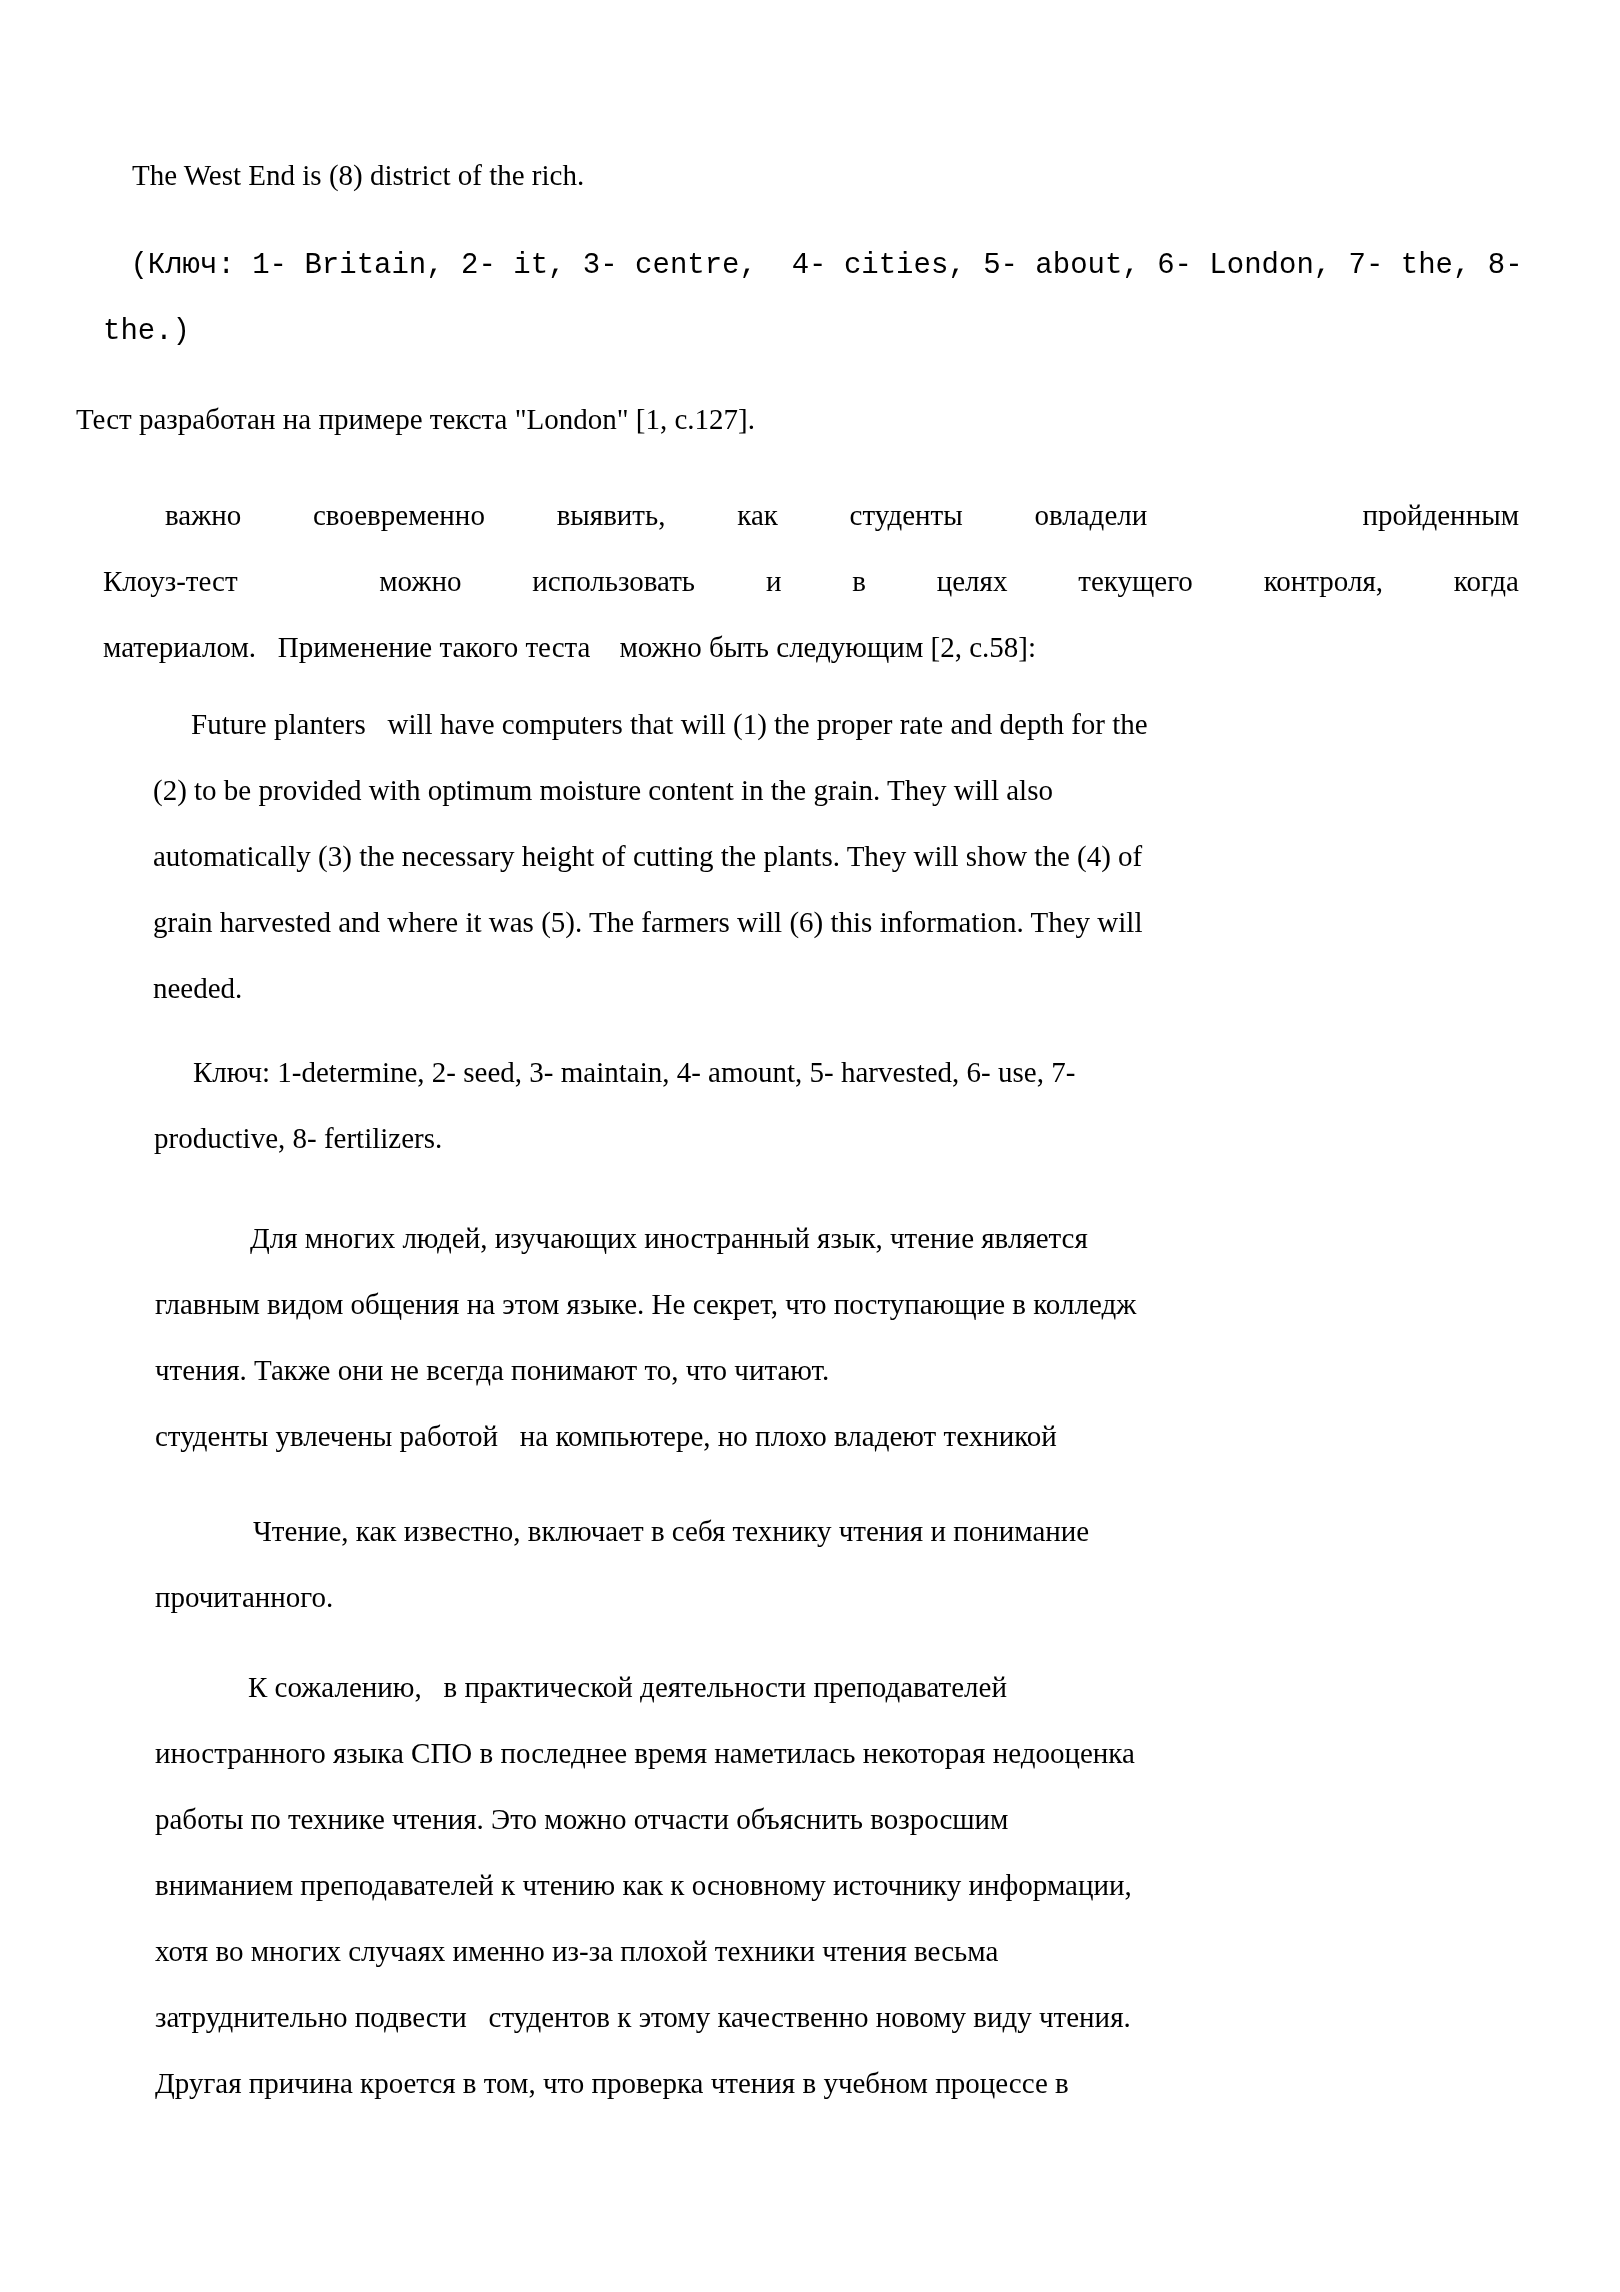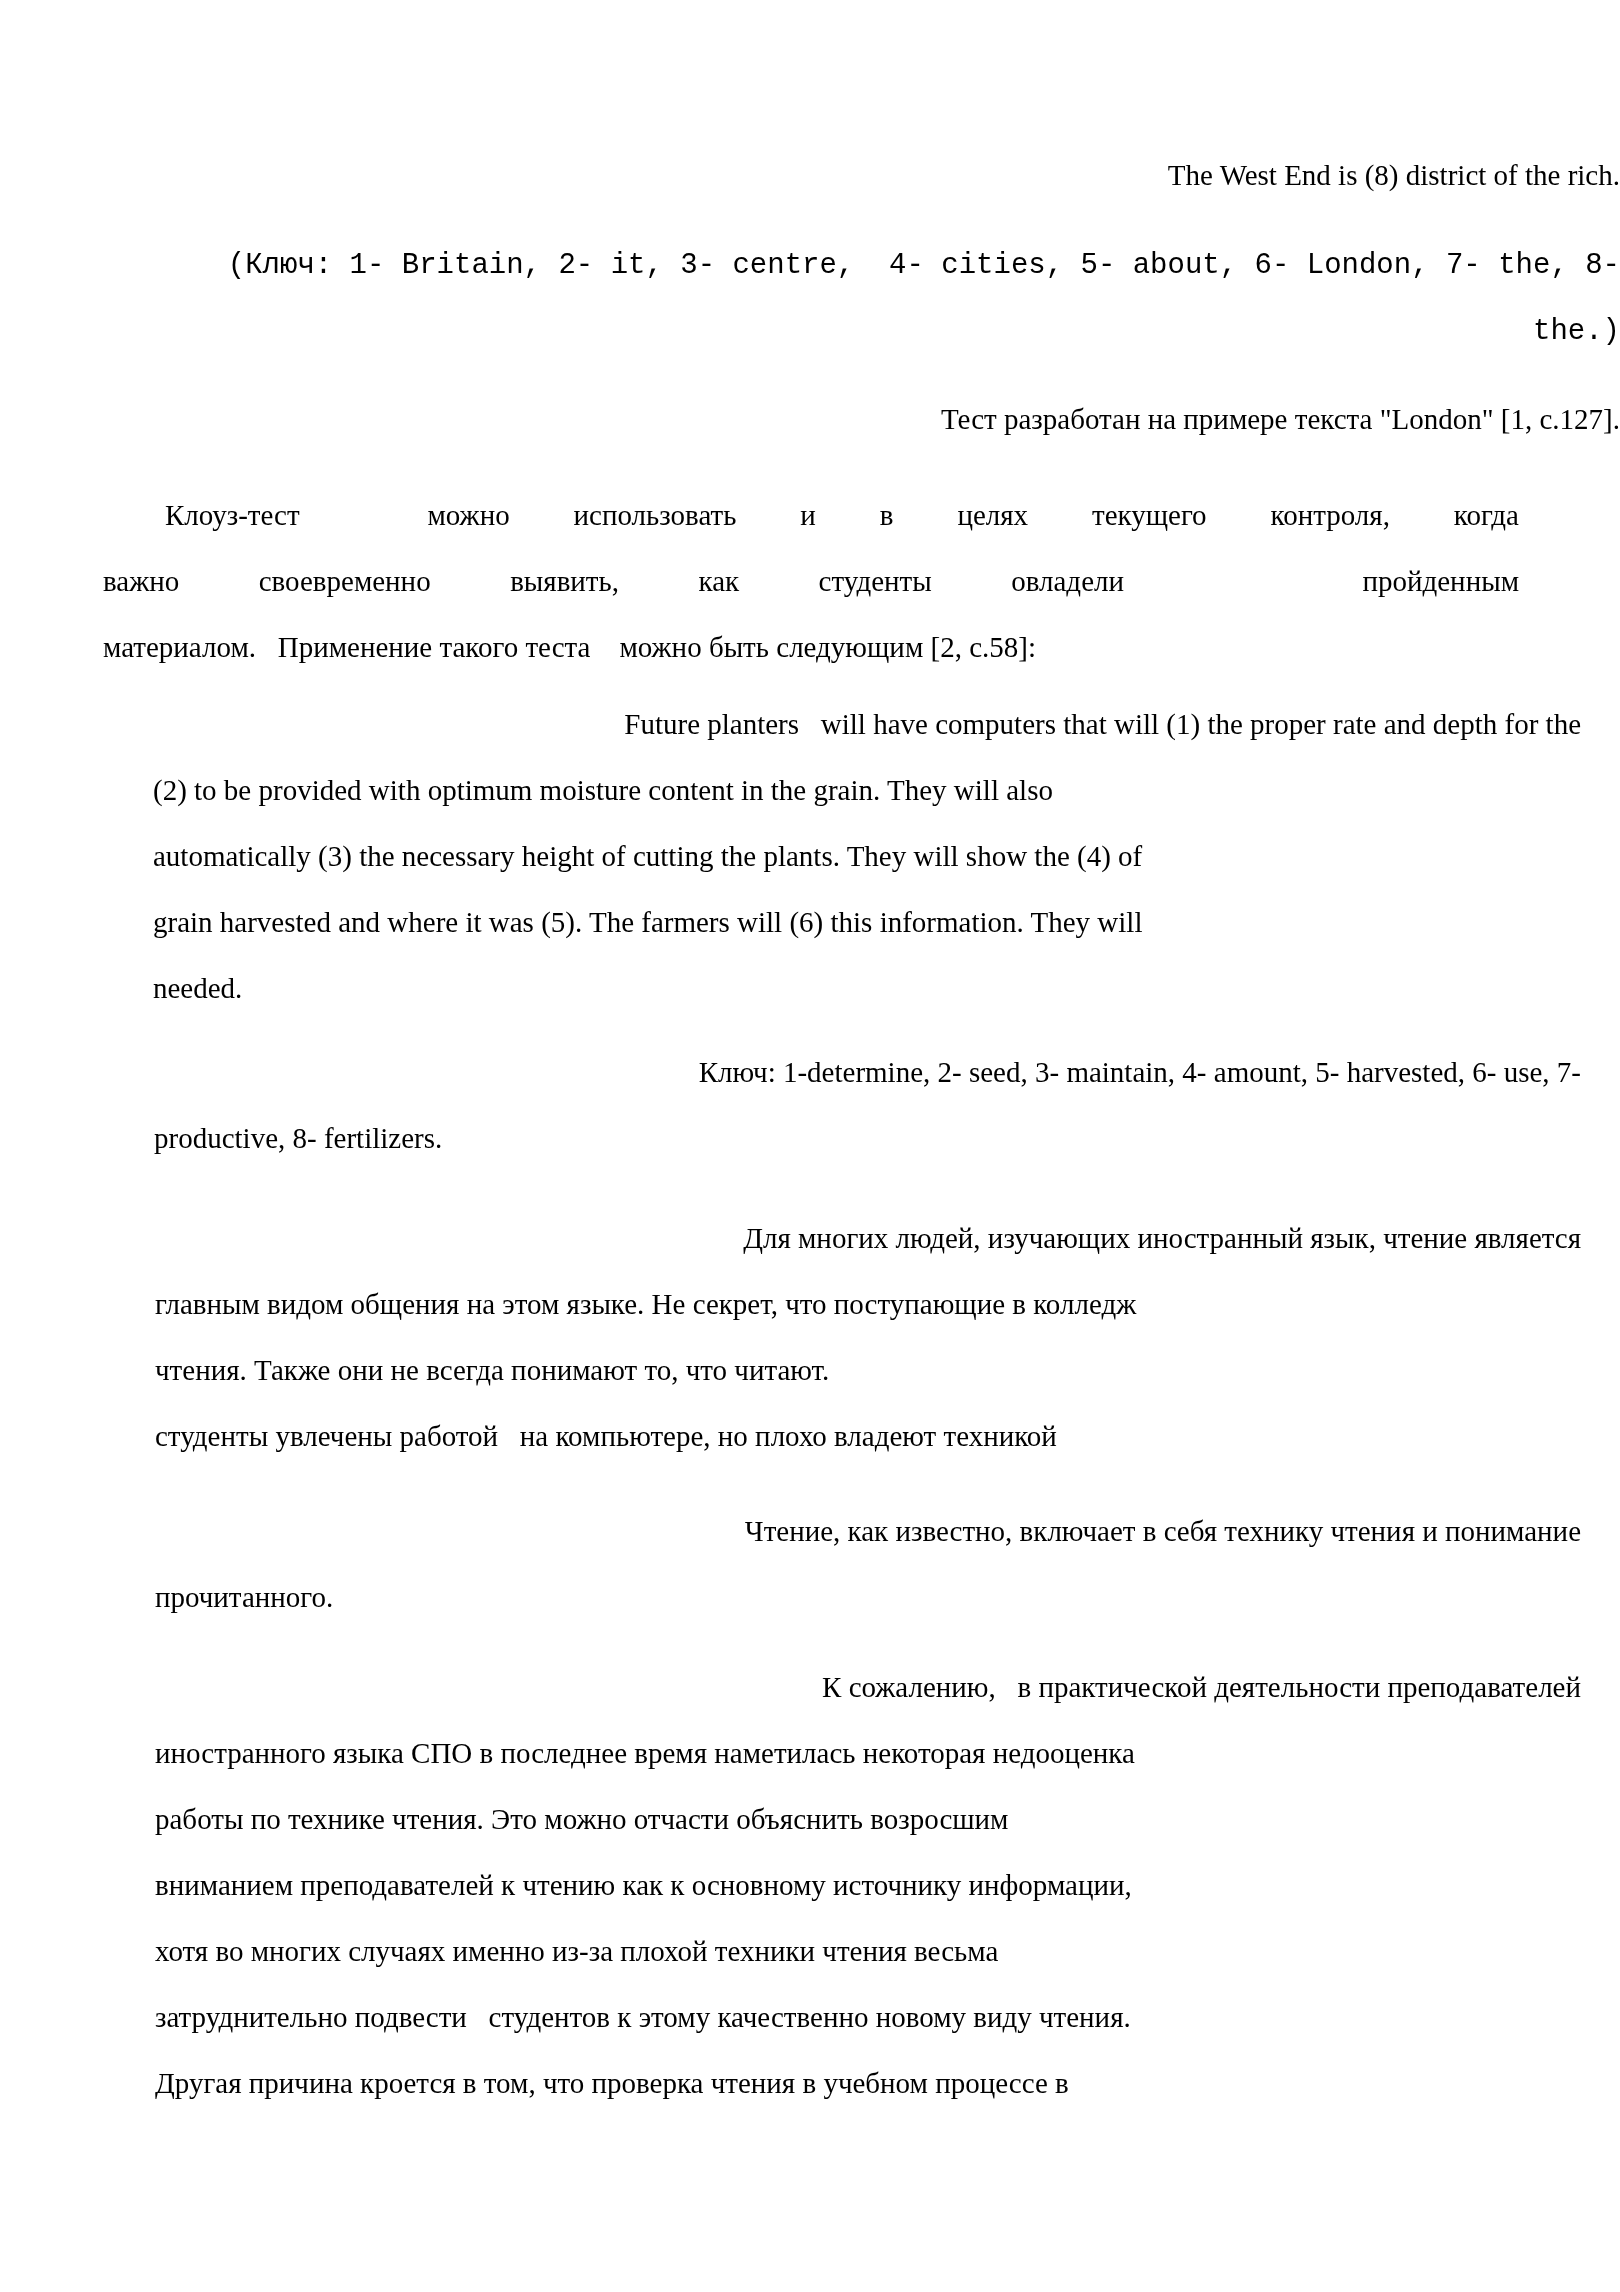--- a/index.html
+++ b/index.html
@@ -24,21 +24,21 @@
     background: #ffffff;
   }
   .para { margin: 0; }
   .ln {
     white-space: pre-wrap;
   }
   .ln.just {
     text-align: justify;
     text-align-last: justify;
   }
-  .para .ln:first-child { text-indent: var(--ind, 0px); text-align: right; }
+  .para .ln:first-child { text-indent: var(--ind, 0px); }
 
   
   .p1 { margin-left: 103px; --ind: 29px; }
   .p2 { margin-top: 24.5px;  margin-left: 103px; font-family: Liberation Mono, monospace; --ind: 27.4px; }
   .p3 { margin-top: 21.6px;  margin-left: 76px; --ind: 0px; }
   .p4 { margin-top: 30px;  margin-left: 103px; margin-right: 101px; --ind: 62px; }
   .p5 { margin-top: 10.8px;  margin-left: 153px; margin-right: 39px; --ind: 38px; }
   .p6 { margin-top: 18.6px;  margin-left: 154px; margin-right: 39px; --ind: 39px; }
   .p7 { margin-top: 34px;  margin-left: 155px; margin-right: 39px; --ind: 95px; }
   .p8 { margin-top: 29px;  margin-left: 155px; margin-right: 39px; --ind: 98px; }
@@ -55,22 +55,22 @@
 
   <div class="para p2">
     <div class="ln">(Ключ: 1- Britain, 2- it, 3- centre,  4- cities, 5- about, 6- London, 7- the, 8- the.)</div>
   </div>
 
   <div class="para p3">
     <div class="ln">Тест разработан на примере текста "London" [1, с.127].</div>
   </div>
 
   <div class="para p4">
+    <div class="ln just">важно своевременно выявить, как студенты овладели   пройденным</div>
     <div class="ln just">Клоуз-тест  можно использовать и в целях текущего контроля, когда</div>
-    <div class="ln just">важно своевременно выявить, как студенты овладели   пройденным</div>
     <div class="ln">материалом.   Применение такого теста    можно быть следующим [2, с.58]:</div>
   </div>
 
   <div class="para p5">
     <div class="ln">Future planters   will have computers that will (1) the proper rate and depth for the</div>
     <div class="ln">(2) to be provided with optimum moisture content in the grain. They will also</div>
     <div class="ln">automatically (3) the necessary height of cutting the plants. They will show the (4) of</div>
     <div class="ln">grain harvested and where it was (5). The farmers will (6) this information. They will</div>
     <div class="ln">needed.</div>
   </div>

